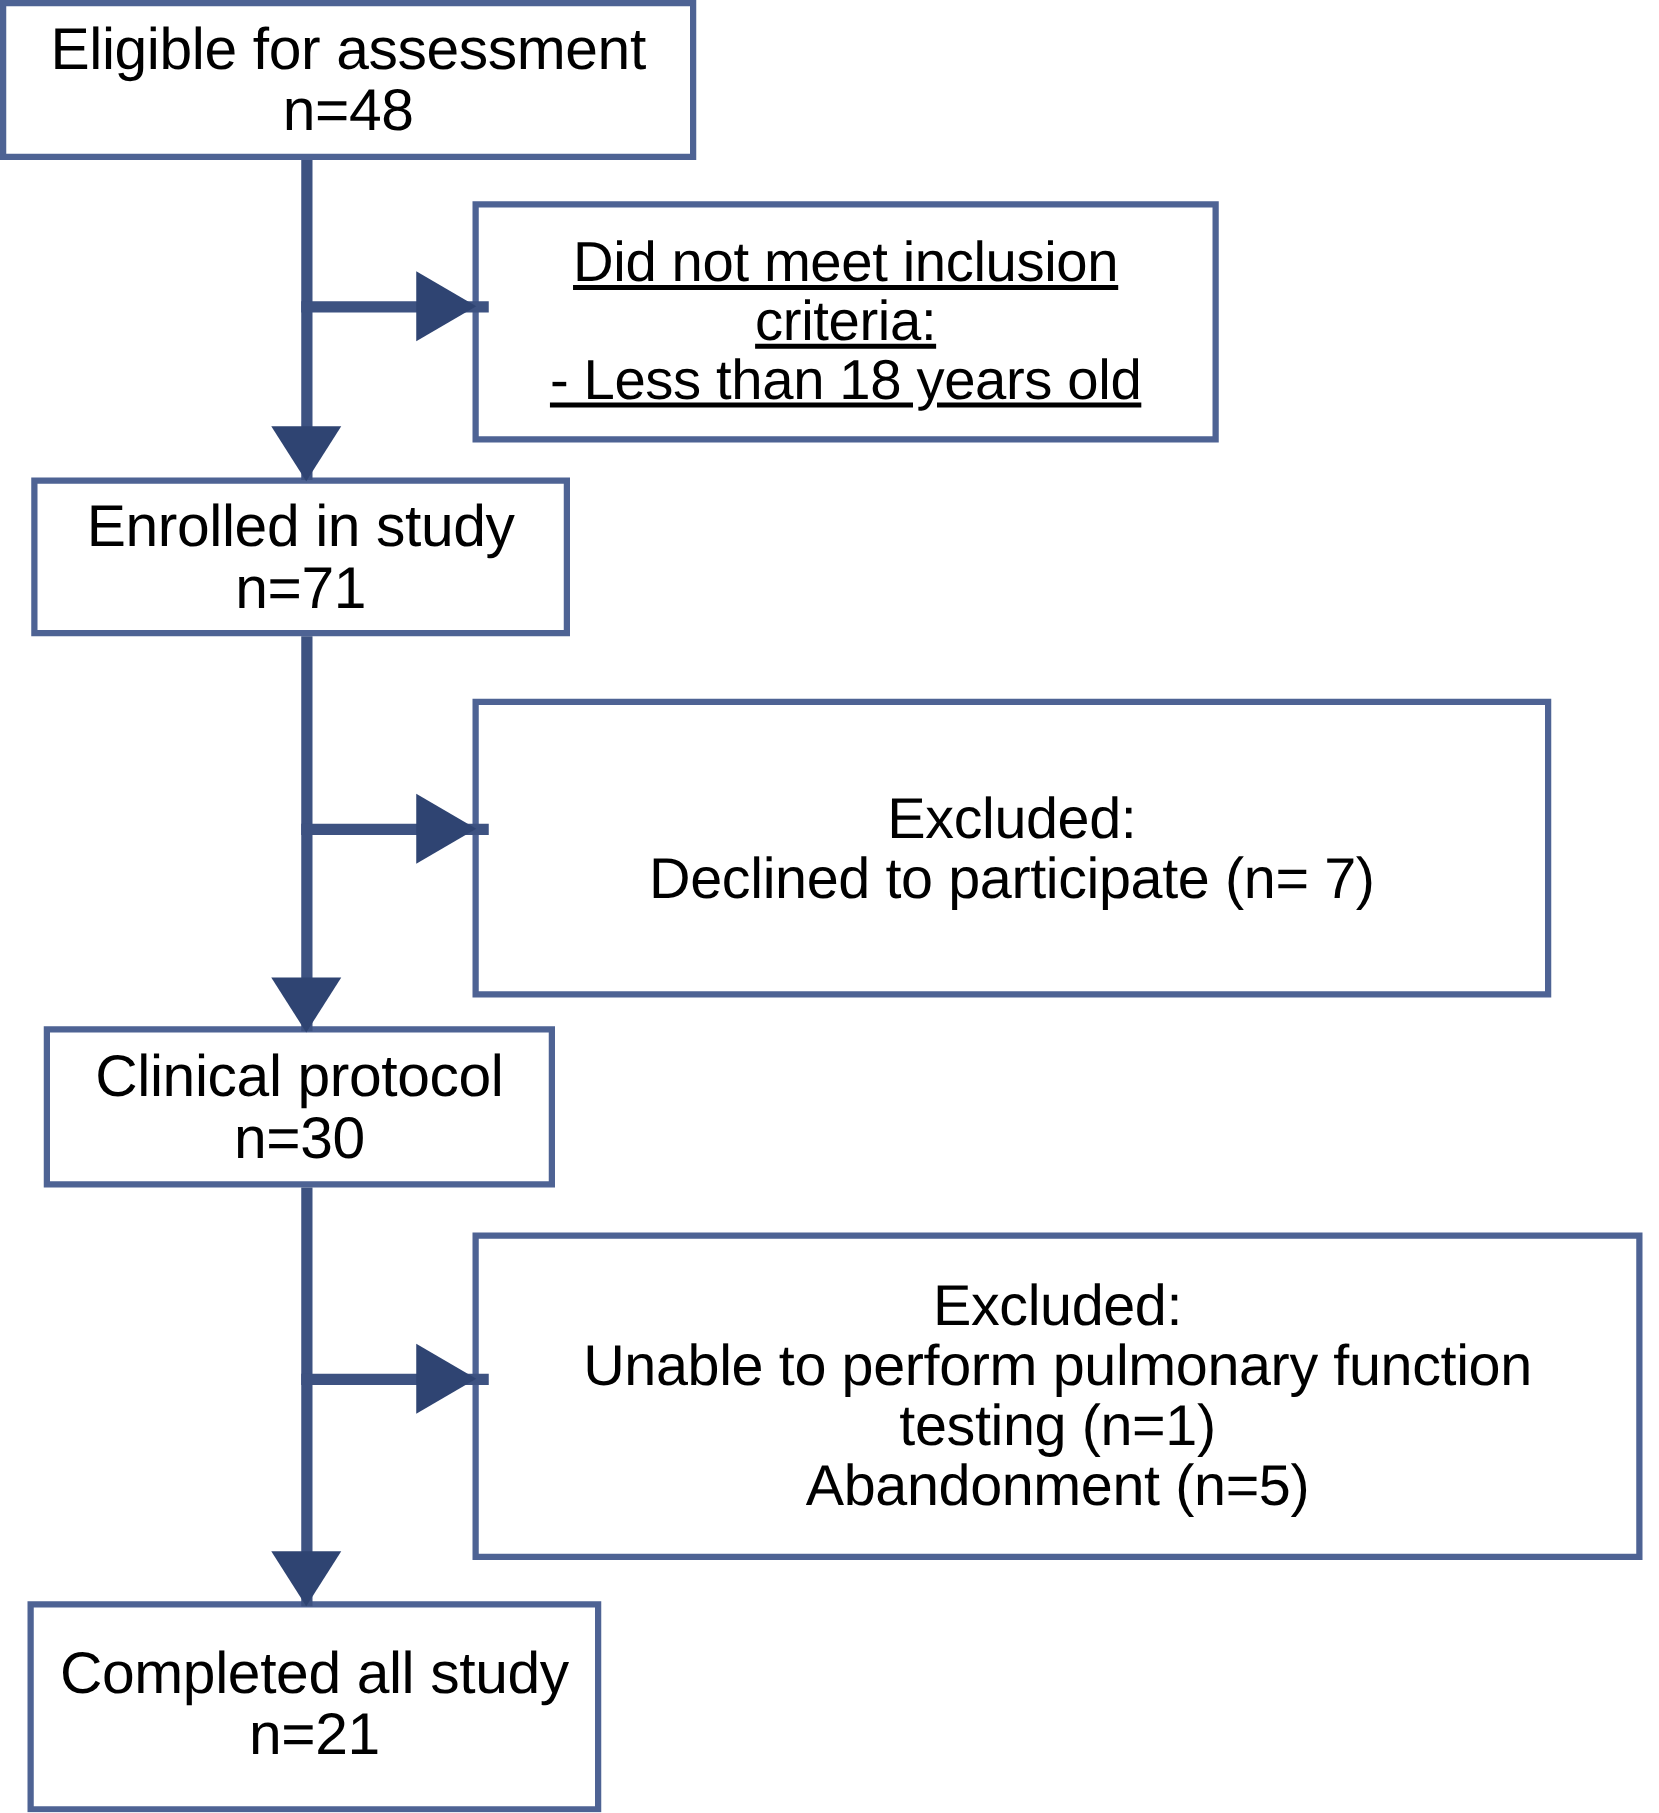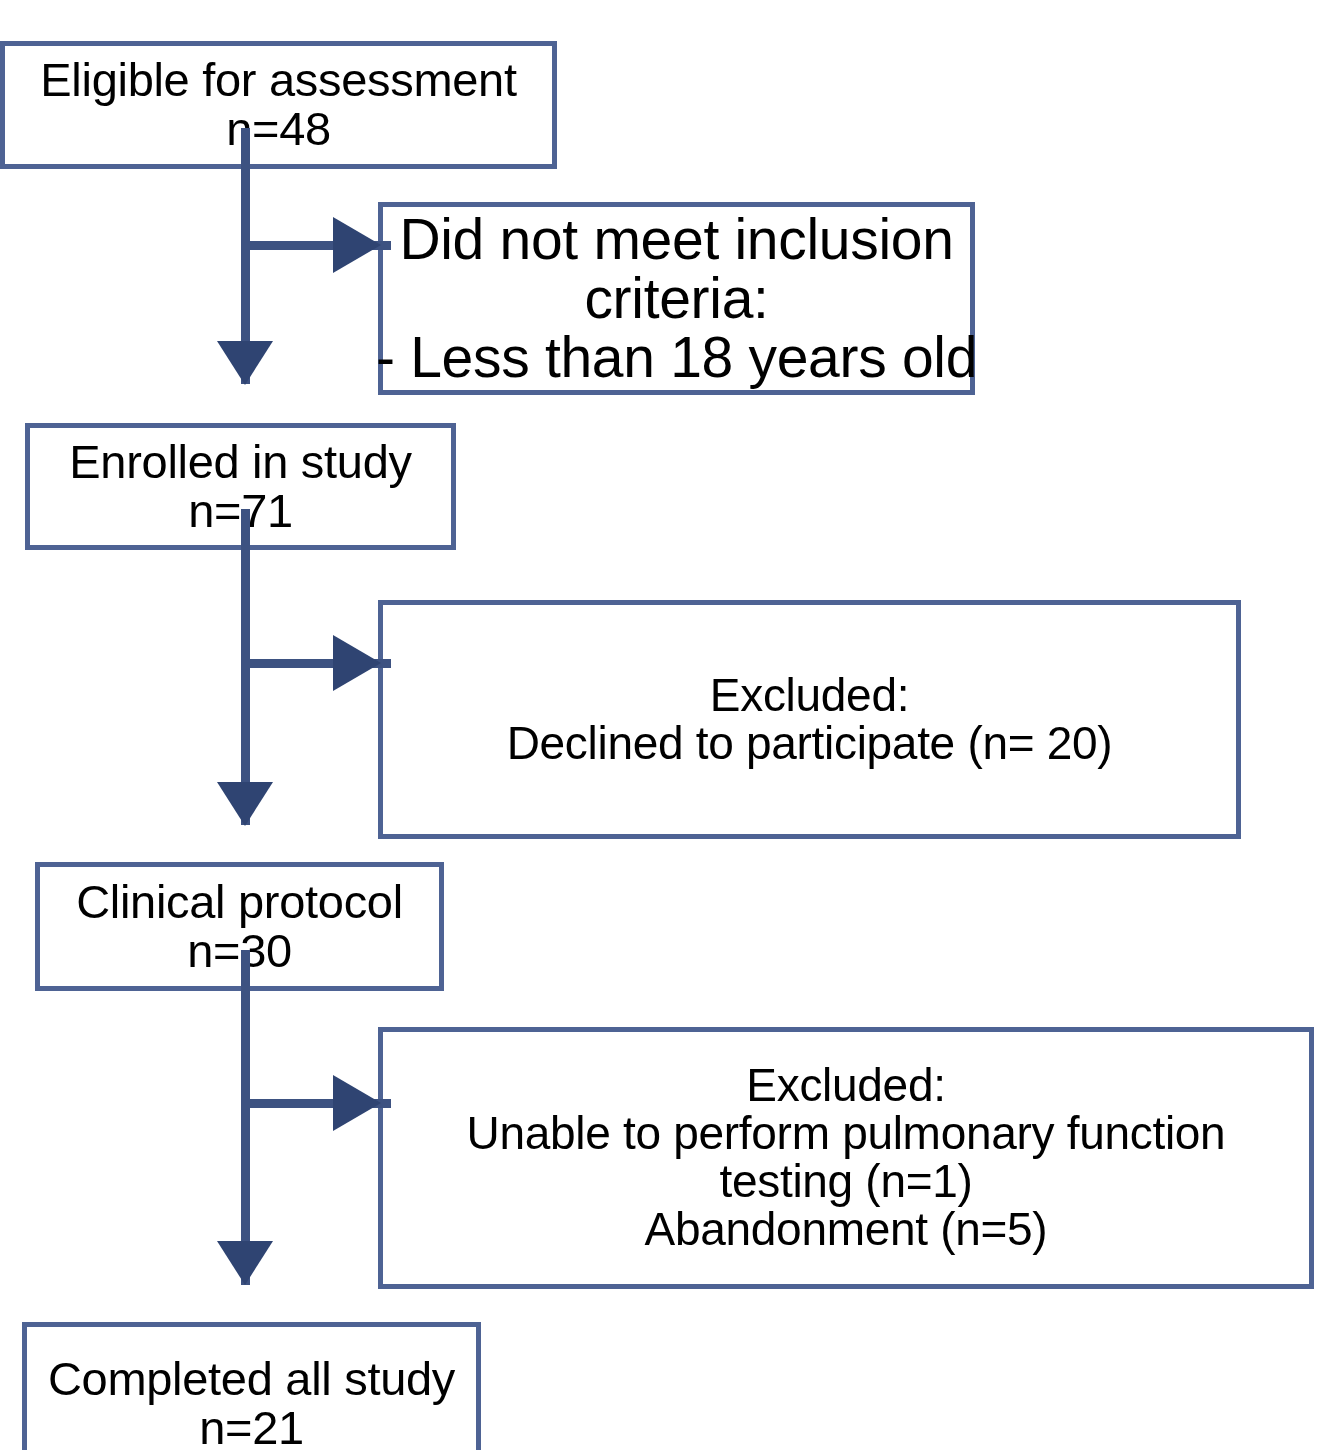--- a/index.html
+++ b/index.html
@@ -26,34 +26,33 @@
     display: flex;
     flex-direction: column;
     align-items: center;
     justify-content: center;
     text-align: center;
     color: #000000;
     font-size: 47px;
     line-height: 1.04;
     letter-spacing: -0.3px;
     padding: 2px 6px;
-    margin-top: 41px;
   }
   .node .line {
     display: block;
     white-space: nowrap;
   }
   
   #node-eligible   { left: 0px;   top: 0px;    width: 557px; height: 128px; }
   #node-enrolled   { left: 25px;  top: 382px;  width: 431px; height: 127px; }
   #node-protocol   { left: 35px;  top: 821px;  width: 409px; height: 129px; text-align: right; }
   #node-completed  { left: 22px;  top: 1281px; width: 459px; height: 169px;
                      justify-content: flex-start; padding-top: 28px; }
   
-  #node-excl-1 { left: 378px; top: 161px;  width: 597px; height: 193px; font-size: 57px; }
+  #node-excl-1 { left: 378px; top: 161px;  width: 597px; height: 193px; font-size: 45px; text-decoration: underline; }
   #node-excl-2 { left: 378px; top: 559px;  width: 863px; height: 239px; font-size: 46px; }
   #node-excl-3 { left: 378px; top: 986px;  width: 936px; height: 262px; font-size: 46px; }
 
   
   .conn {
     position: absolute;
     background: #3d5281;
   }
   .conn.v { width: 9px; }
   .conn.h { height: 9px; }
@@ -119,21 +118,21 @@
   </div>
 
   <div class="node" id="node-excl-1">
     <span class="line">Did not meet inclusion</span>
     <span class="line">criteria:</span>
     <span class="line">- Less than 18 years old</span>
   </div>
 
   <div class="node" id="node-excl-2">
     <span class="line">Excluded:</span>
-    <span class="line">Declined to participate (n= 20)</span>
+    <span class="line">Declined to participate (n= 7)</span>
   </div>
 
   <div class="node" id="node-excl-3">
     <span class="line">Excluded:</span>
     <span class="line">Unable to perform pulmonary function</span>
     <span class="line">testing (n=1)</span>
     <span class="line">Abandonment (n=5)</span>
   </div>
 
   <div class="conn v" id="trunk-1"></div>

